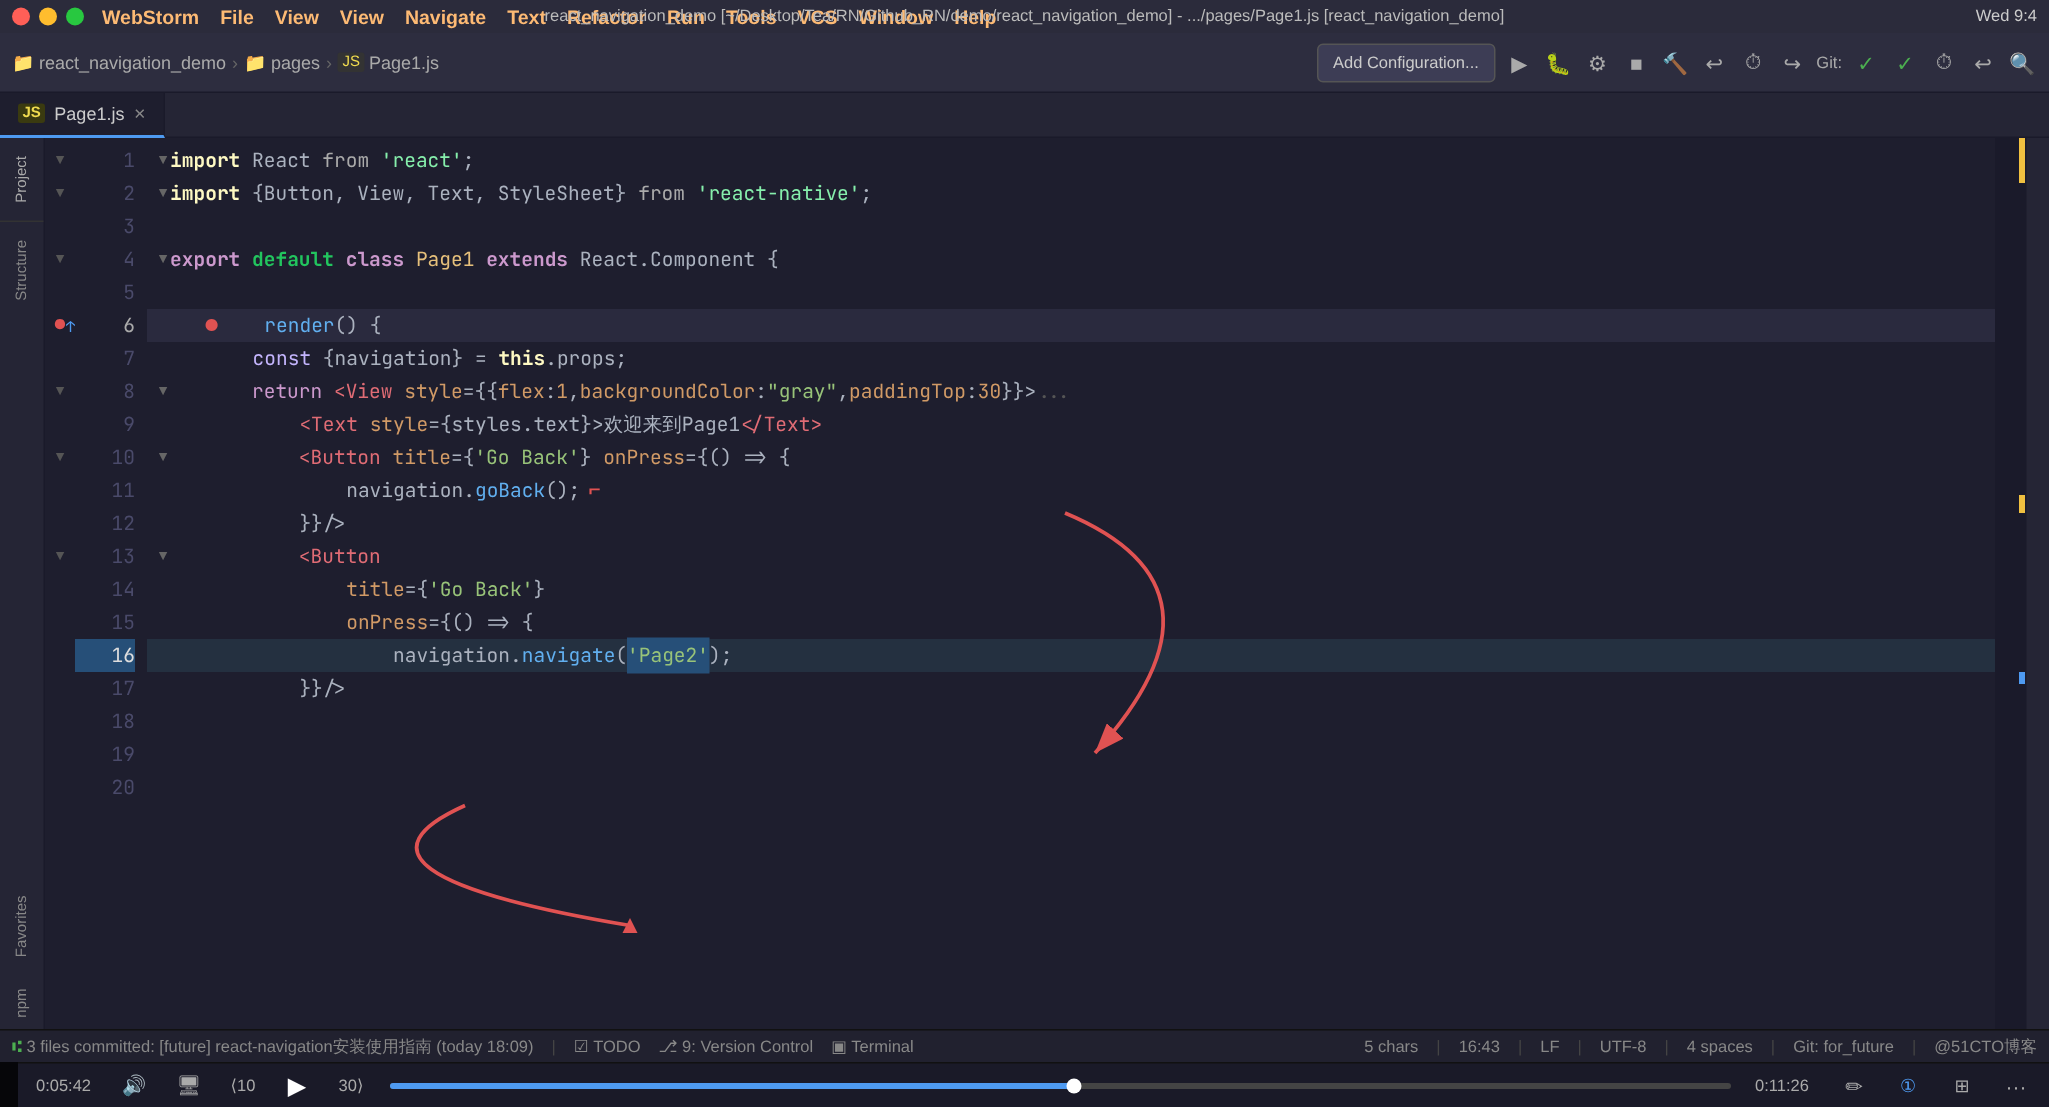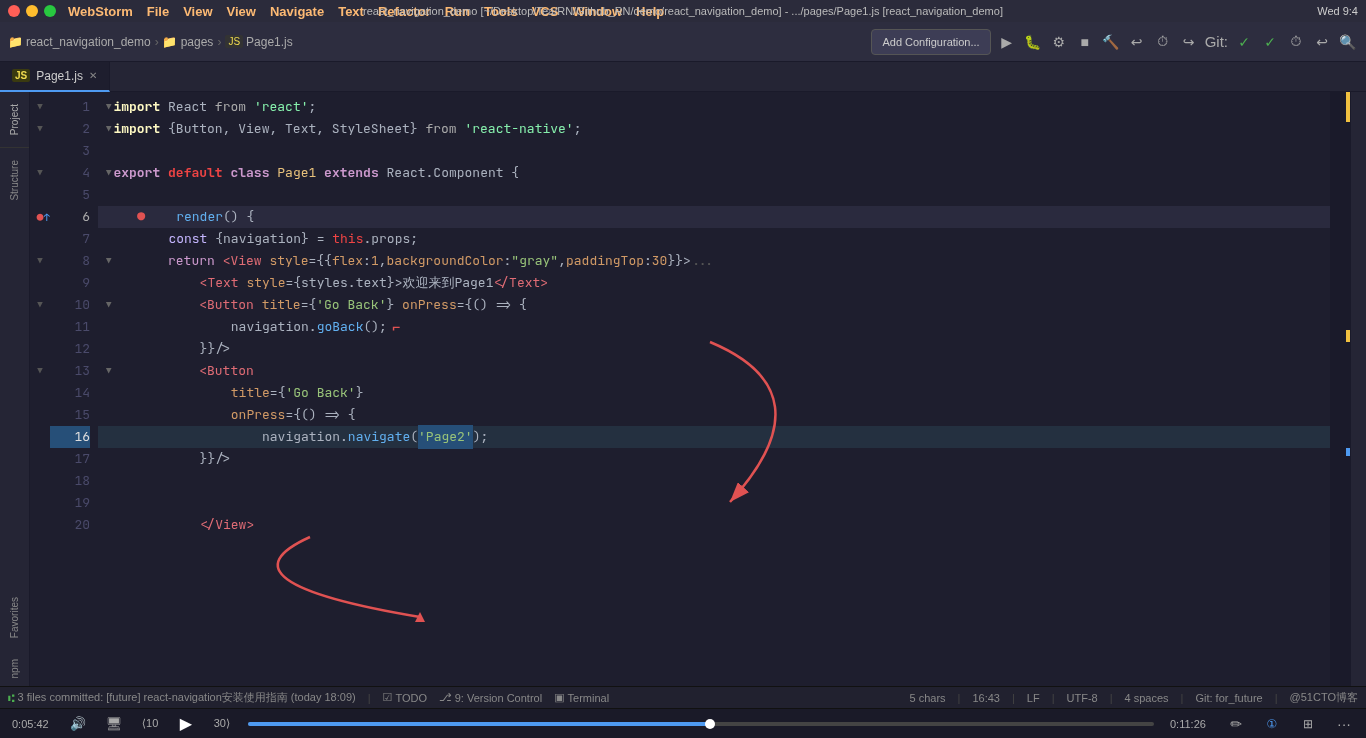--- a/index.html
+++ b/index.html
@@ -51,21 +51,21 @@
       padding: 0 10px;
       background: #3d3d55;
       border: 1px solid #555;
       border-radius: 4px;
       color: #ccc;
       font-size: 11px;
       cursor: pointer;
       display: flex;
       align-items: center;
     }
-    .git-label { font-size: 15px; color: #aaa; }
+    .git-label { font-size: 11px; color: #aaa; }
     .toolbar-icon { width: 20px; height: 20px; display: flex; align-items: center; justify-content: center; color: #aaa; font-size: 14px; cursor: pointer; }
 
     
     .tabbar {
       height: 30px;
       background: #252535;
       display: flex;
       align-items: center;
       border-bottom: 1px solid #1a1a2a;
     }
@@ -128,27 +128,27 @@
       flex-shrink: 0;
     }
     .gutter-line { height: 22px; display: flex; align-items: center; justify-content: center; }
     .gutter-fold { color: #555; font-size: 9px; }
 
     
     .kw-import { color: #fef9c3; font-weight: bold; }
     .kw-from { color: #aaaaaa; }
     .str { color: #86efac; }
     .kw-export { color: #cc99cd; font-weight: bold; }
-    .kw-default { color: #ef4444; font-weight: bold; }
+    .kw-default { color: #22c55e; font-weight: bold; }
     .kw-class { color: #cc99cd; font-weight: bold; }
     .classname { color: #e6c07b; }
     .kw-extends { color: #cc99cd; font-weight: bold; }
     .kw-const { color: #c4b5fd; font-weight: normal; }
     .kw-return { color: #cc99cd; font-weight: normal; }
-    .kw-this { color: #ef4444; font-weight: normal; }
+    .kw-this { color: #fef9c3; font-weight: bold; }
     .jsx-tag { color: #e06c75; }
     .jsx-attr { color: #d19a66; }
     .jsx-str { color: #98c379; }
     .num { color: #d19a66; }
     .plain { color: #abb2bf; }
     .method { color: #61afef; }
 
     
     .annotation-layer {
       position: absolute;
@@ -178,21 +178,21 @@
     
     .player-bar {
       height: 30px;
       background: #1a1a28;
       display: flex;
       align-items: center;
       padding: 0 12px;
       gap: 16px;
       position: absolute;
       bottom: 0;
-      left: 0;
+      left: 12px;
       right: 0;
       border-top: 1px solid #111;
     }
     .player-time { font-size: 11px; color: #aaa; min-width: 40px; }
     .progress-bar {
       flex: 1;
       height: 4px;
       background: #444;
       border-radius: 2px;
       position: relative;
@@ -522,24 +522,20 @@
 
       <div class="code-line">
         &nbsp;&nbsp;&nbsp;&nbsp;&nbsp;&nbsp;&nbsp;&nbsp;&nbsp;&nbsp;&nbsp;&nbsp;
         <span class="plain">}}/&gt;</span>
       </div>
 
       <div class="code-line"></div>
 
       <div class="code-line"></div>
 
-      <div class="code-line">
-        &nbsp;&nbsp;&nbsp;&nbsp;&nbsp;&nbsp;&nbsp;&nbsp;&nbsp;&nbsp;&nbsp;&nbsp;
-        <span class="jsx-tag">&lt;/View&gt;</span>
-      </div>
     </div>
 
     <div style="width:20px; background:#1a1a2a; position:relative; flex-shrink:0;">
       <div style="position:absolute; top:0; right:0; width:4px; height:30px; background:#f0c040;"></div>
       <div style="position:absolute; top:40%; right:0; width:4px; height:12px; background:#f0c040;"></div>
       <div style="position:absolute; top:60%; right:0; width:4px; height:8px; background:#4e9af1;"></div>
     </div>
 
     <svg class="annotation-layer" style="position:absolute; top:0; left:0; width:100%; height:100%; pointer-events:none; overflow:visible;">
 

